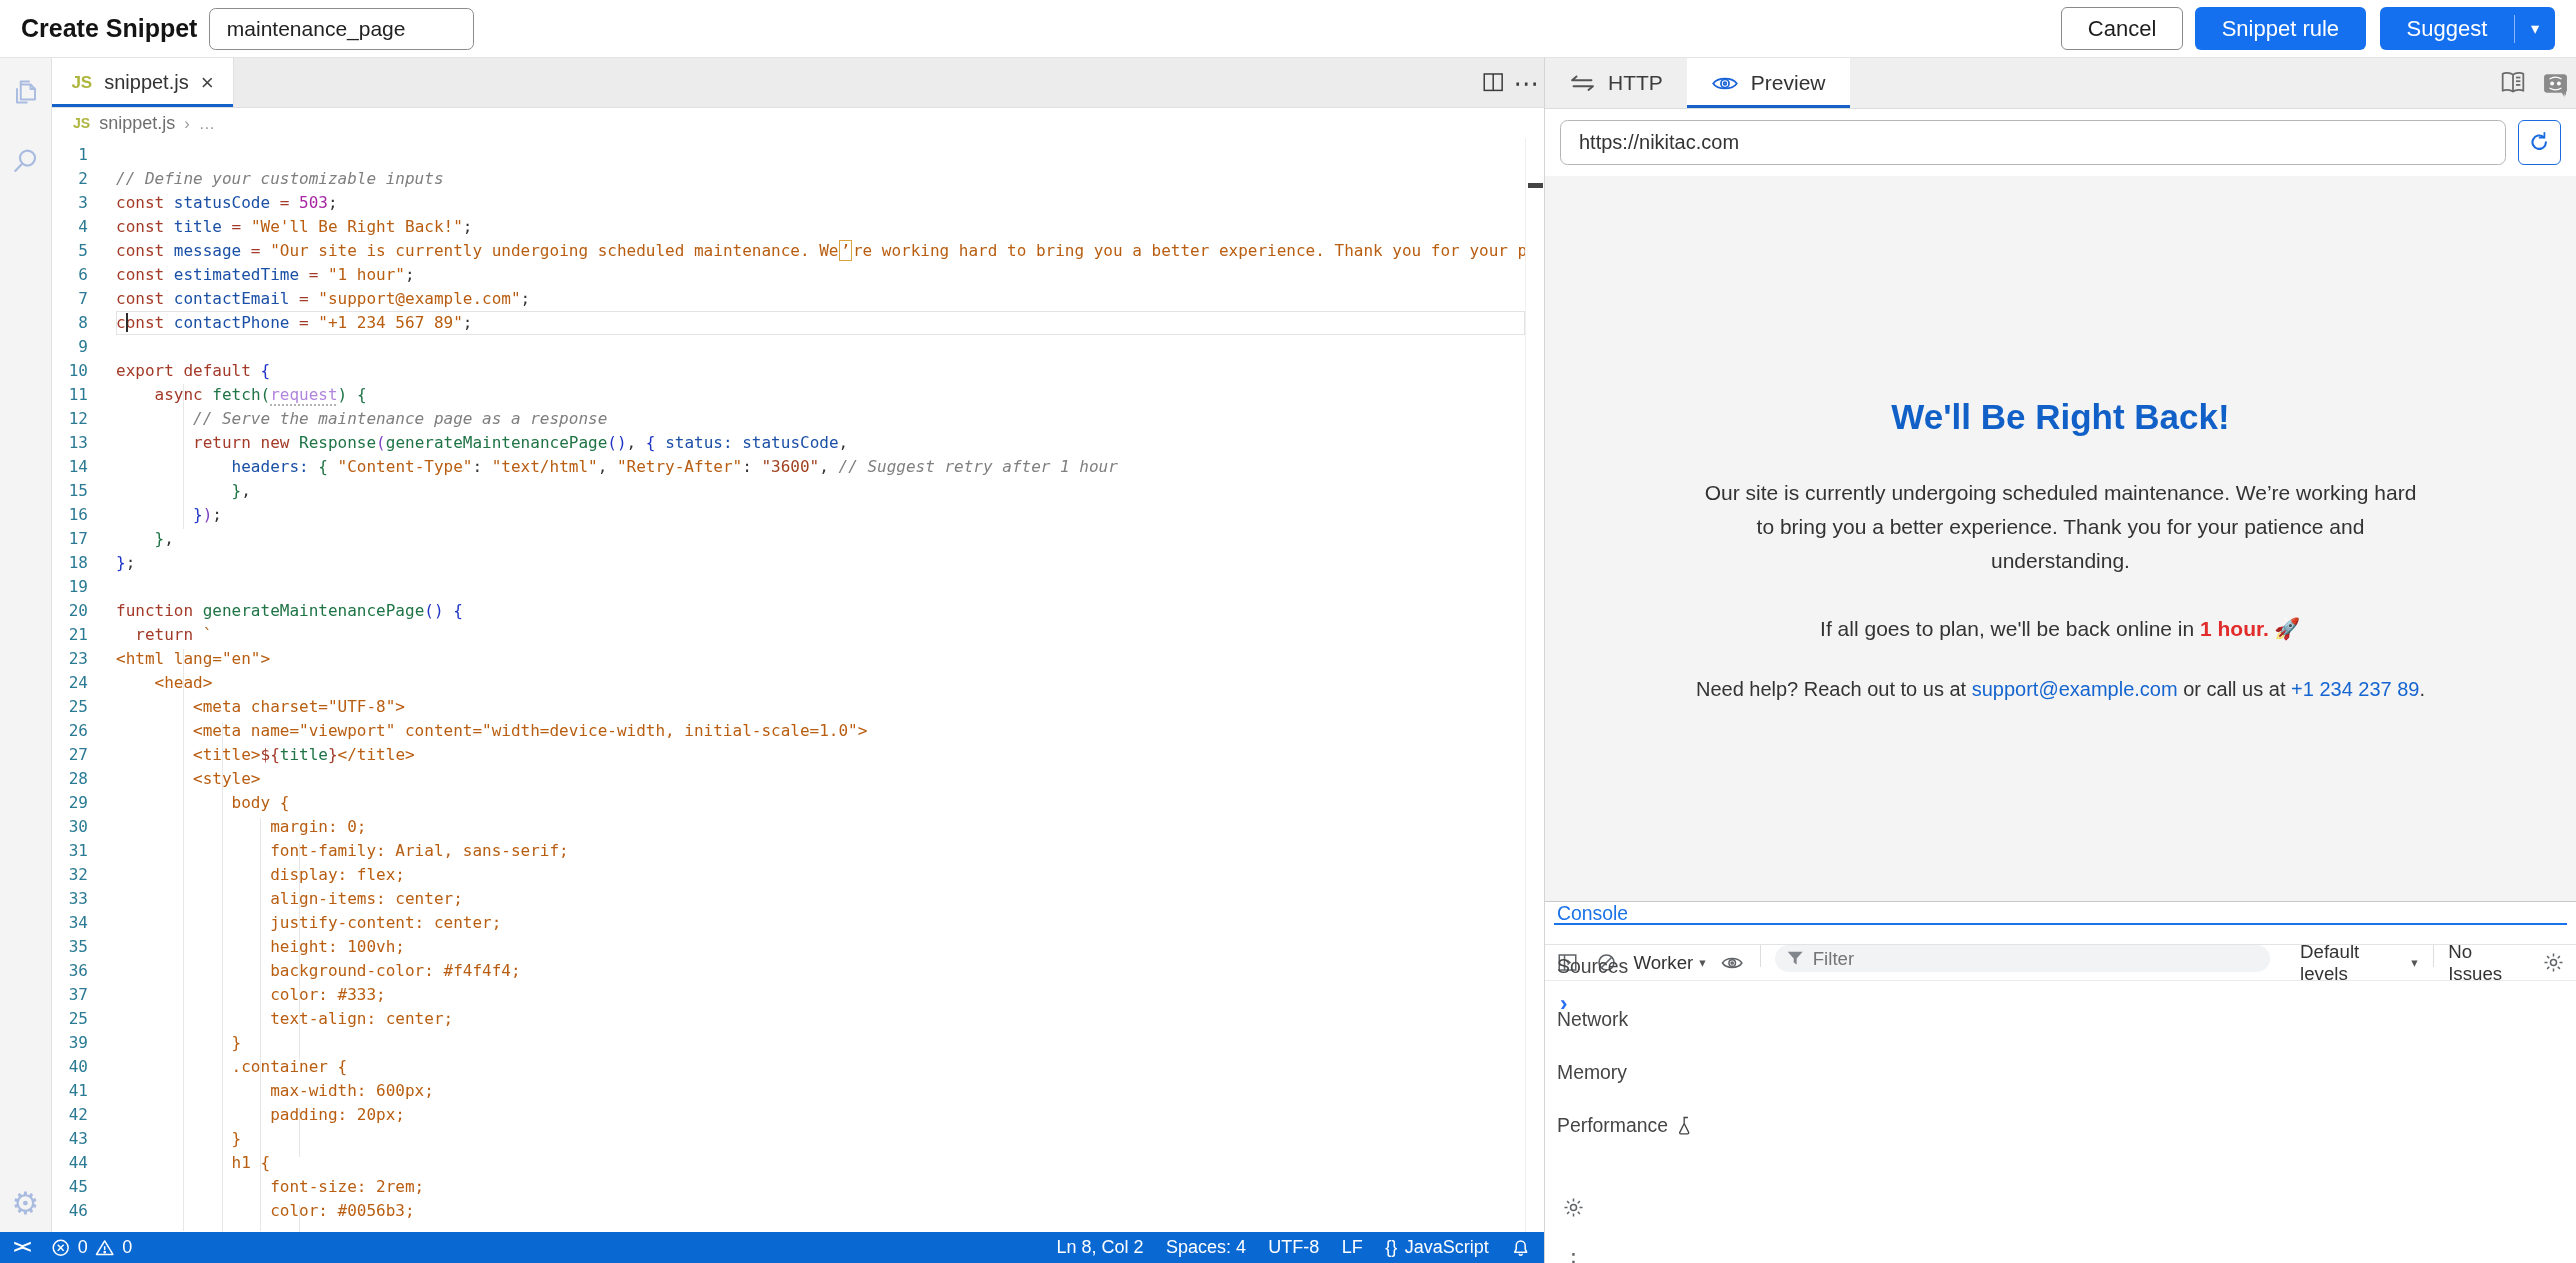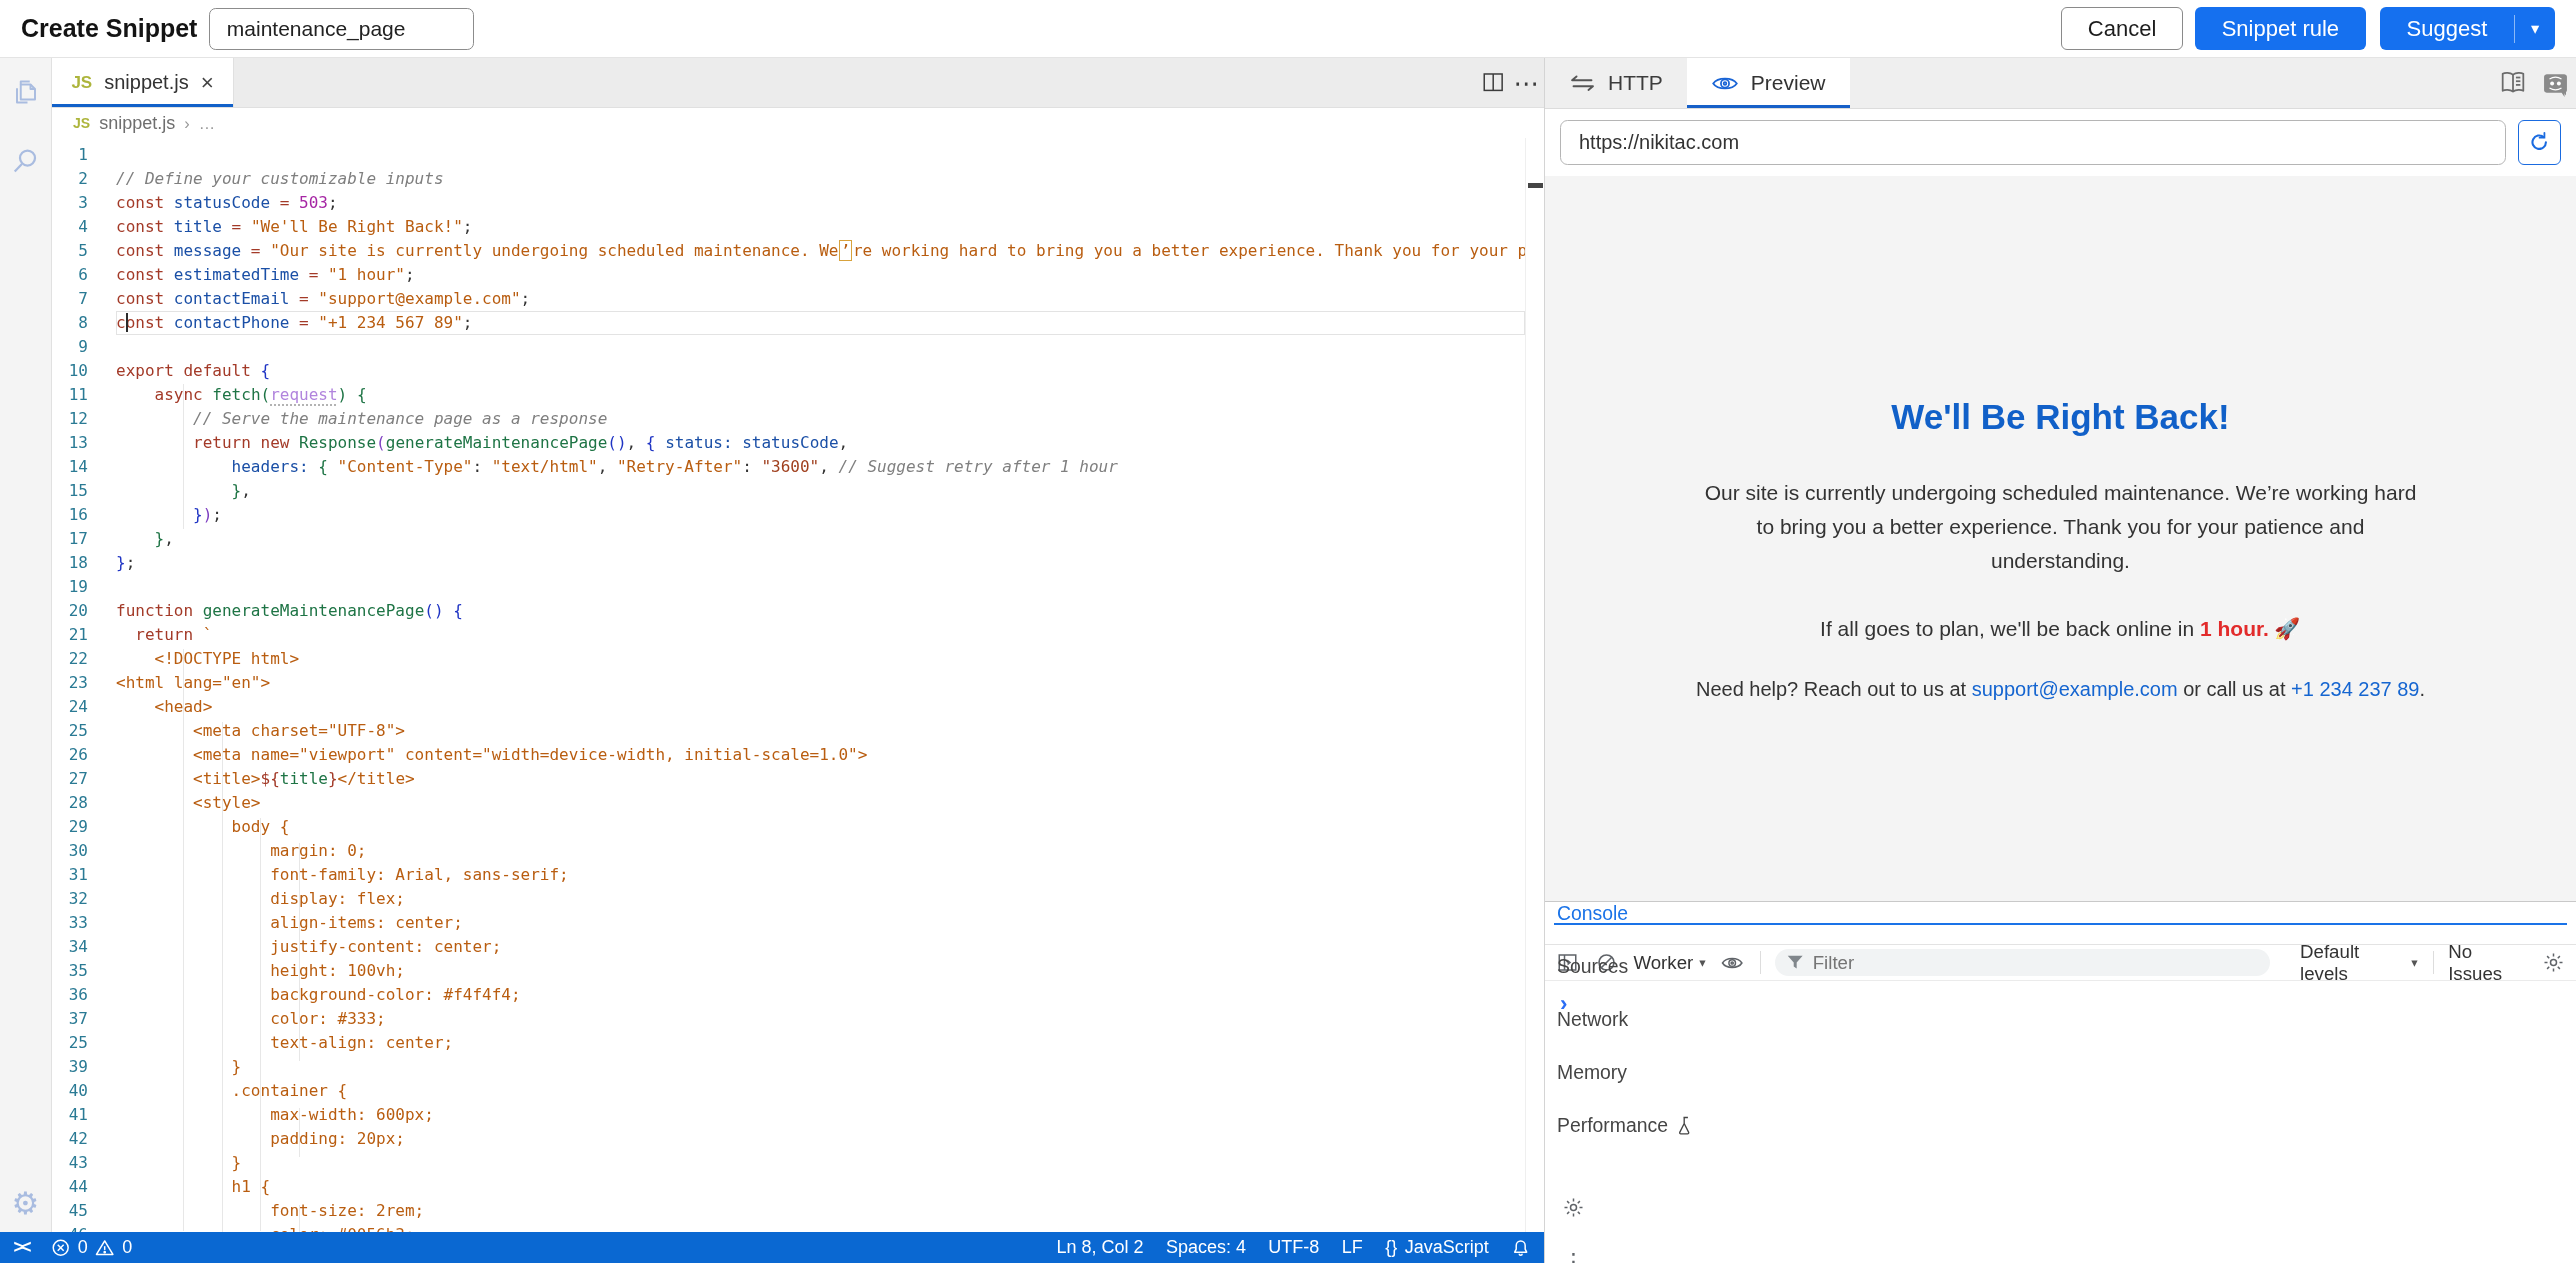--- a/index.html
+++ b/index.html
@@ -110,21 +110,21 @@
 
   
   .devtools { height:362px; border-top:0.7px solid #c9c9c9; background:#fff; display:flex; flex-direction:column; }
   .dt-tabs { height:43px; border-bottom:0.7px solid #e3e3e3; display:flex; align-items:stretch; padding:0 12px; gap:30px; font-size:19.4px; color:#454545;flex-direction:column; }
   .dt-tab { display:flex; align-items:center; gap:7.5px; position:relative; cursor:pointer; }
   .dt-tab.active { color:#1a73e8; }
   .dt-tab.active::after { content:""; position:absolute; left:-3px; right:-3px; bottom:0; height:2.2px; background:#1a73e8; }
   .dt-spacer { flex:1; }
   .dt-hicon { display:flex; align-items:center; justify-content:center; width:33px; cursor:pointer; color:#5f6368; }
   .vdots-glyph { font-size:22.4px; color:#5f6368; }
-  .dt-toolbar { height:36px; border-bottom:0.7px solid #ebebeb; display:flex; align-items:center; padding:0 10.5px; gap:15px; color:#5f6368; }
+  .dt-toolbar { height:36px; border-bottom:0.7px solid #ebebeb; display:flex; padding:0 10.5px; gap:15px; color:#5f6368; }
   .dt-ticon { display:flex; align-items:center; justify-content:center; width:25.4px; cursor:pointer; }
   .dt-label { font-size:18.7px; color:#333; display:flex; align-items:center; gap:6px; cursor:pointer; }
   .dt-caret { font-size:12.7px; color:#555; }
   .dt-divider { width:0.7px; height:22.4px; background:#ddd; }
   .filter-pill { width:523px; height:27px; background:#f1f3f4; border-radius:13.5px; display:flex; align-items:center; gap:9px; padding:0 12px; }
   .filter-input { border:none; background:transparent; outline:none; font-size:18.7px; color:#701a75; width:419px;
                   font-family:"Liberation Sans", sans-serif; }
   .dt-console { flex:1; padding:12px 15px; }
   .prompt { color:#2a6df5; font-size:22.4px; font-weight:bold; line-height:1; }
 
@@ -287,24 +287,20 @@
                 </div>
                 <div class="crow">
                   <span class="ln">20</span>
                   <span class="lc"><span class="tok kw">function</span><span class="tok pun"> </span><span class="tok fn">generateMaintenancePage</span><span class="tok br1">(</span><span class="tok br1">)</span><span class="tok pun"> </span><span class="tok br1">{</span></span>
                 </div>
                 <div class="crow">
                   <span class="ln">21</span>
                   <span class="lc"><span class="tok pun">  </span><span class="tok kw">return</span><span class="tok pun"> </span><span class="tok str">`</span></span>
                 </div>
                 <div class="crow">
-                  <span class="ln">22</span>
-                  <span class="lc"><span class="tok str">    &lt;!DOCTYPE html&gt;</span></span>
-                </div>
-                <div class="crow">
                   <span class="ln">23</span>
                   <span class="lc"><span class="tok str">&lt;html lang="en"&gt;</span></span>
                 </div>
                 <div class="crow">
                   <span class="ln">24</span>
                   <span class="lc"><span class="tok str">    &lt;head&gt;</span></span>
                 </div>
                 <div class="crow">
                   <span class="ln">25</span>
                   <span class="lc"><span class="tok str">        &lt;meta charset="UTF-8"&gt;</span></span>

